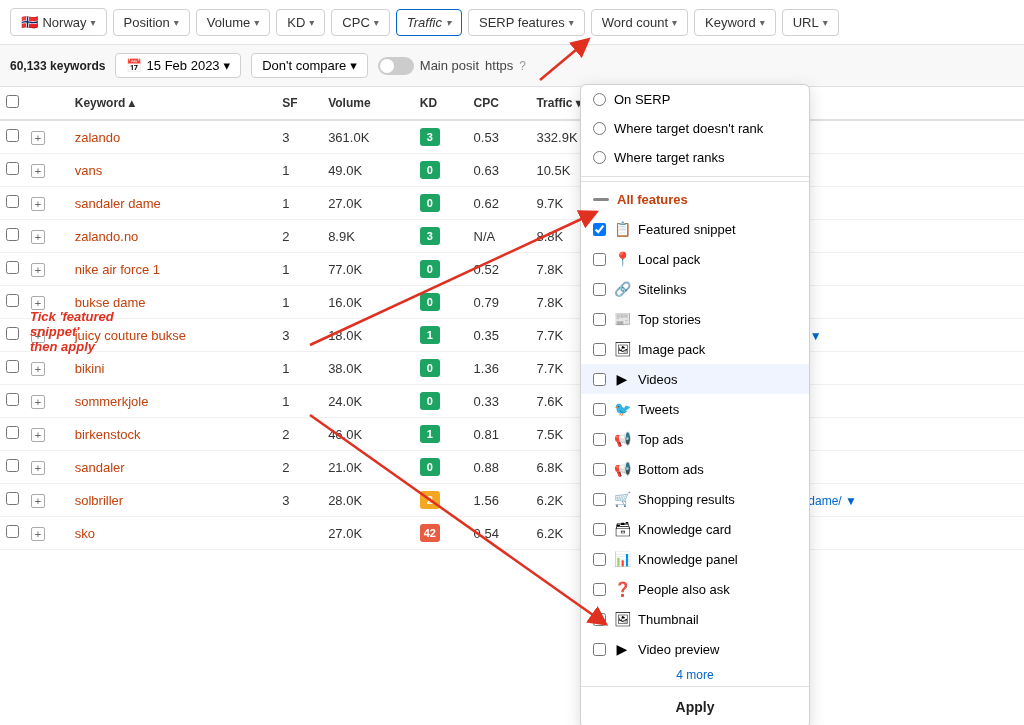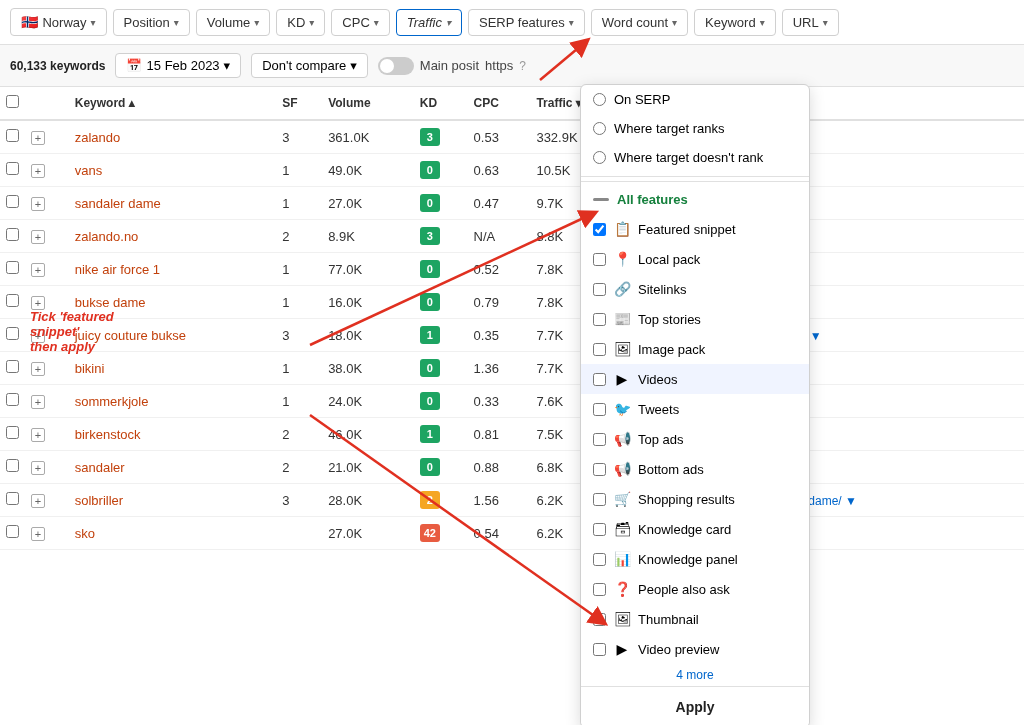--- a/index.html
+++ b/index.html
@@ -94,21 +94,21 @@
       border: 1px solid #d0d0d0; border-radius: 6px;
       box-shadow: 0 4px 16px rgba(0,0,0,0.15);
       z-index: 100;
       margin-top: 44px;
     }
     .dd-item {
       display: flex; align-items: center; gap: 8px;
       padding: 7px 12px; cursor: pointer; font-size: 13px;
     }
     .dd-item.section-header {
-      font-weight: 700; color: #15803d;
+      font-weight: 700; color: #c2410c;
       border-top: 1px solid #e0e0e0;
       padding-top: 10px; margin-top: 2px;
       cursor: default;
     }
     .dd-item.highlighted { background: #f0f4ff; }
     .dd-radio, .dd-check {
       width: 13px; height: 13px; flex-shrink: 0;
     }
     .dd-icon { font-size: 14px; width: 16px; text-align: center; flex-shrink: 0; }
     .dd-divider { height: 1px; background: #e0e0e0; margin: 4px 0; }
@@ -243,21 +243,21 @@
       
     </td>
   </tr>
         <tr>
     <td><input type="checkbox" class="row-check" style=""></td>
     <td><span class="add-btn">+</span></td>
     <td><a class="kw-link">sandaler dame</a></td>
     <td>1</td>
     <td>27.0K</td>
     <td><span class="badge badge-green">0</span></td>
-    <td>0.47</td>
+    <td>0.62</td>
     <td>9.7K</td>
     <td>
       <a class="url-link">...no/damesko-sandaler/ ▼</a>
       
     </td>
   </tr>
         <tr>
     <td><input type="checkbox" class="row-check" style=""></td>
     <td><span class="add-btn">+</span></td>
     <td><a class="kw-link">zalando.no</a></td>
@@ -402,25 +402,25 @@
 </div>
 
 <div class="dropdown-overlay" id="serp-dropdown">
 <div>
       <div class="dd-item">
         <input type="radio" name="serp-filter" class="dd-radio" style="">
         <span>On SERP</span>
       </div>
       <div class="dd-item">
         <input type="radio" name="serp-filter" class="dd-radio" style="">
-        <span>Where target ranks</span>
+        <span>Where target doesn't rank</span>
       </div>
       <div class="dd-item">
         <input type="radio" name="serp-filter" class="dd-radio" style="">
-        <span>Where target doesn't rank</span>
+        <span>Where target ranks</span>
       </div>
     </div>
     <div class="dd-divider"></div>
     <div class="dd-item section-header">
       <span style="width:16px;height:3px;background:#888;display:inline-block;border-radius:2px;"></span>
       <span>All features</span>
     </div>
     <div class="dd-item">
     <input type="checkbox" class="dd-check" checked="" style="">
     <span class="dd-icon">📋</span>

